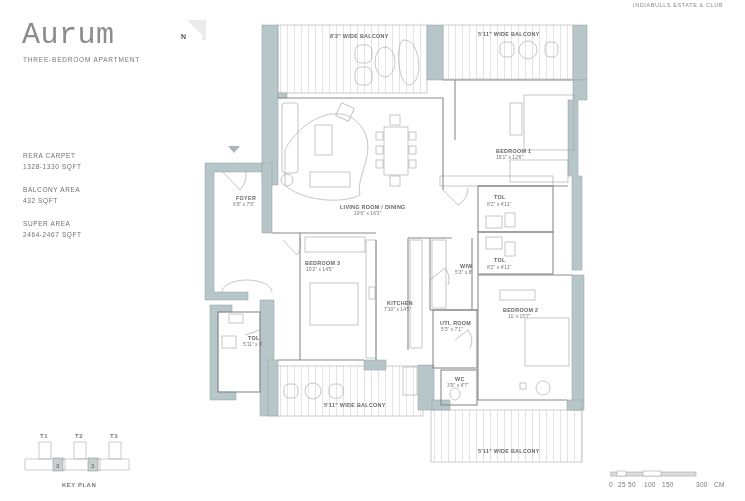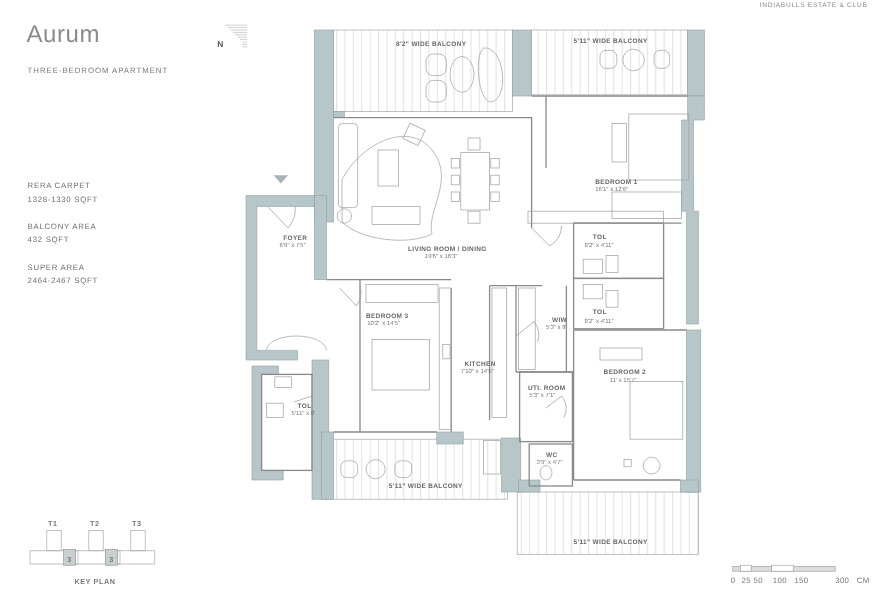--- a/index.html
+++ b/index.html
@@ -1,17 +1,17 @@
 <!DOCTYPE html>
 <html><head>
 <meta charset="utf-8">
 <style>
   html, body { margin:0; padding:0; background:#ffffff; }
   body { width:745px; height:501px; position:relative; overflow:hidden; font-family:"Liberation Sans", sans-serif; color:#6d6d6d; }
-  .brand { position:absolute; left:22px; top:18px; font-family:Liberation Sans, sans-serif; font-size:20px; color:#8c8c8c; letter-spacing:0.5px; }
+  .brand { position:absolute; left:22px; top:18px; font-family:Liberation Mono, monospace; font-size:30px; color:#8c8c8c; letter-spacing:0.5px; }
   .subtitle { position:absolute; left:23px; top:56px; font-size:6.5px; letter-spacing:0.8px; color:#777; }
   .developer { position:absolute; right:22px; top:2px; font-size:5.5px; letter-spacing:0.6px; color:#8a8a8a; }
   .stats { position:absolute; left:23px; top:150px; }
   .stat { margin-bottom:12px; }
   .stat .lbl, .stat .val { font-size:6.5px; letter-spacing:0.6px; color:#6f6f6f; line-height:11px; }
   .north { position:absolute; left:178px; top:17px; width:30px; height:30px; }
   .plan { position:absolute; left:0; top:0; }
   .keyplan { position:absolute; left:22px; top:430px; width:110px; height:70px; }
   .kp-label { font-size:6px; fill:#777; letter-spacing:0.5px; font-family:"Liberation Sans", sans-serif; font-weight:bold; }
   .scale { position:absolute; left:610px; top:470px; }

